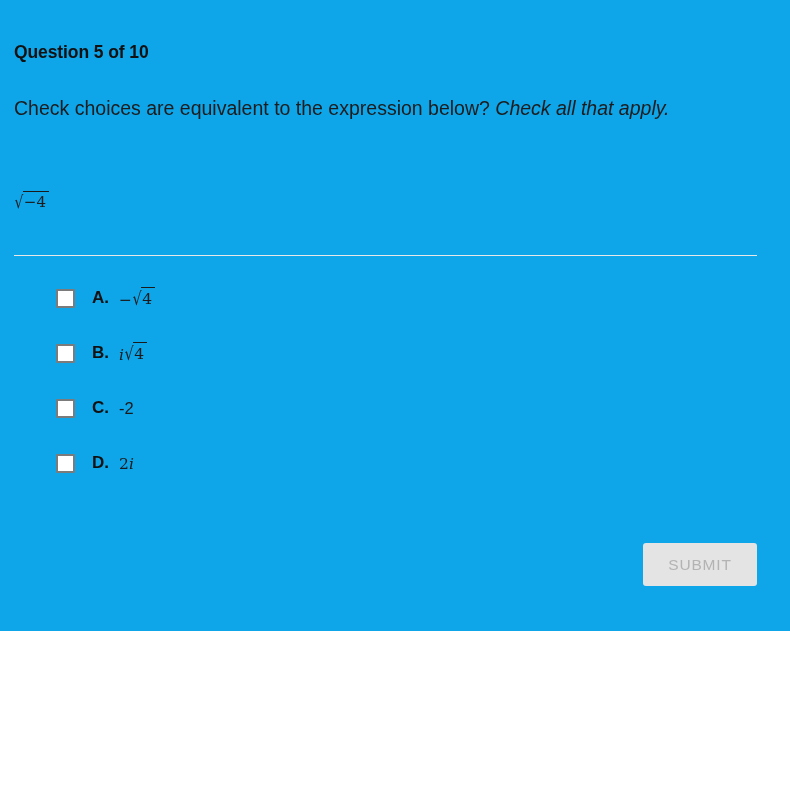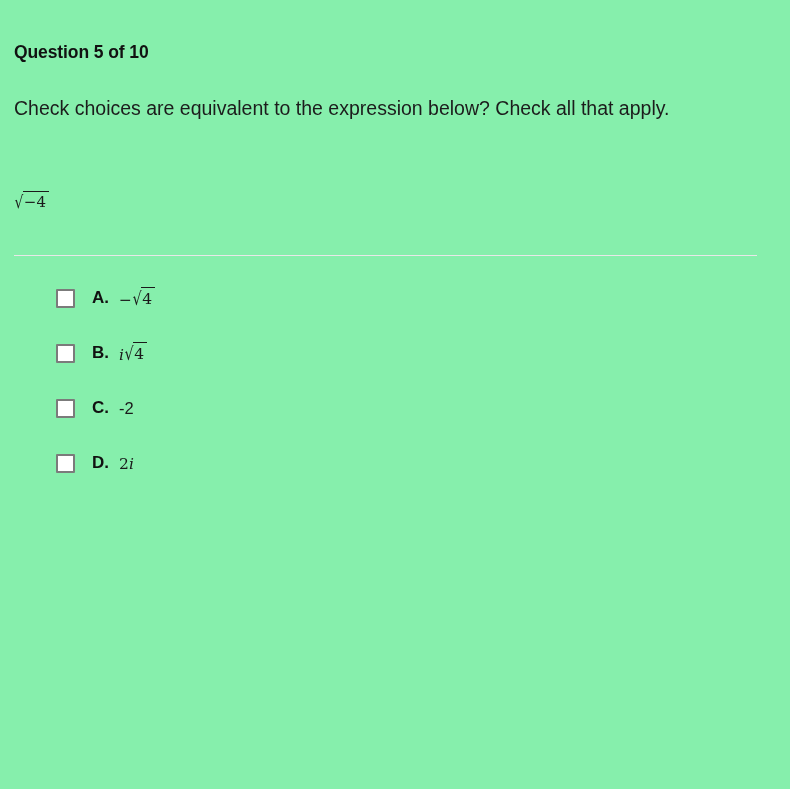--- a/index.html
+++ b/index.html
@@ -14,22 +14,22 @@
     color: #1a1a1a;
     overflow: hidden;
     position: relative;
   }
 
   .page {
     position: absolute;
     left: 0;
     top: 0;
     width: 790px;
-    height: 789px;
-    background: #86efac;
+    height: 631px;
+    background: #0ea5e9;
   }
 
   .question-header {
     position: absolute;
     left: 14px;
     top: 42px;
     font-size: 17.5px;
     font-weight: bold;
     letter-spacing: -0.1px;
     color: #111111;
@@ -39,20 +39,21 @@
     position: absolute;
     left: 14px;
     top: 92px;
     width: 748px;
     font-size: 19.5px;
     line-height: 33px;
     color: #1c1c1c;
     font-weight: normal;
   }
   .question-prompt .em {
+    font-style: italic;
   }
 
   .expression-area {
     position: absolute;
     left: 14px;
     top: 192px;
     height: 40px;
   }
 
   
@@ -234,14 +235,15 @@
       <div class="choice-letter">D.</div>
       <div class="choice-content">
         <span class="math">
           <span class="num">2</span><span class="var">i</span>
         </span>
       </div>
     </div>
 
   </div>
 
+  <div class="submit-button">SUBMIT</div>
 
 </div>
 
 </body></html>

